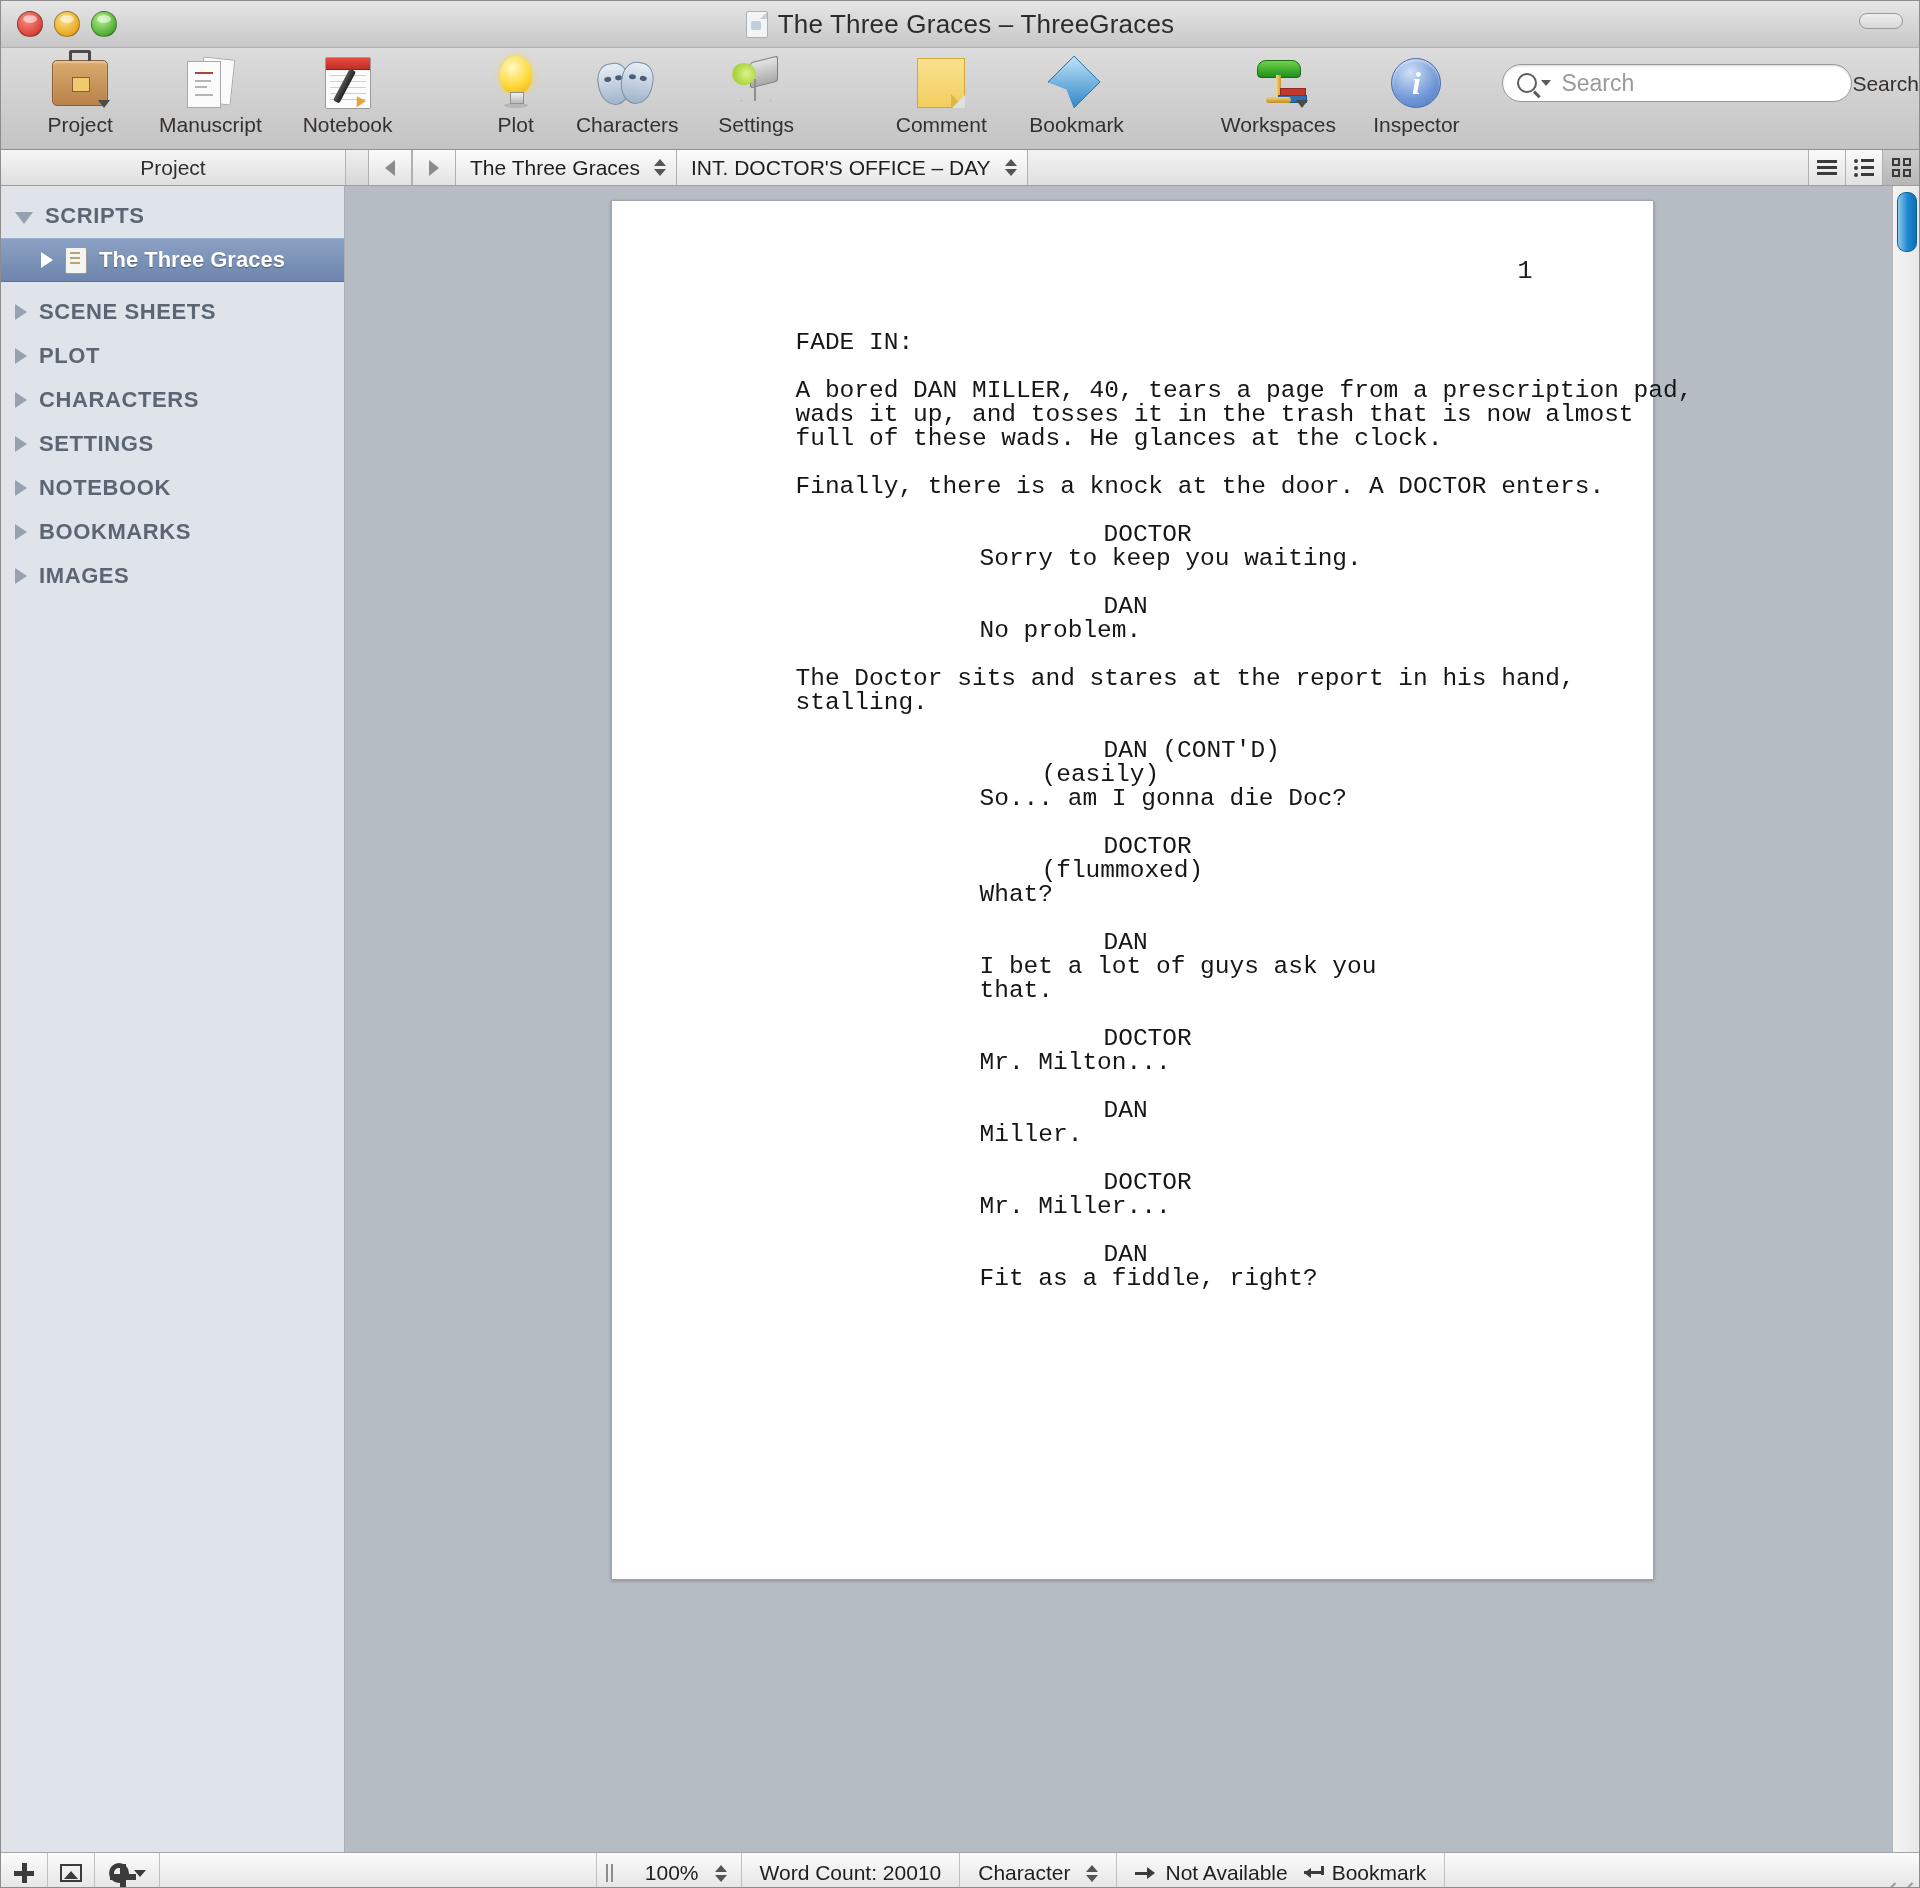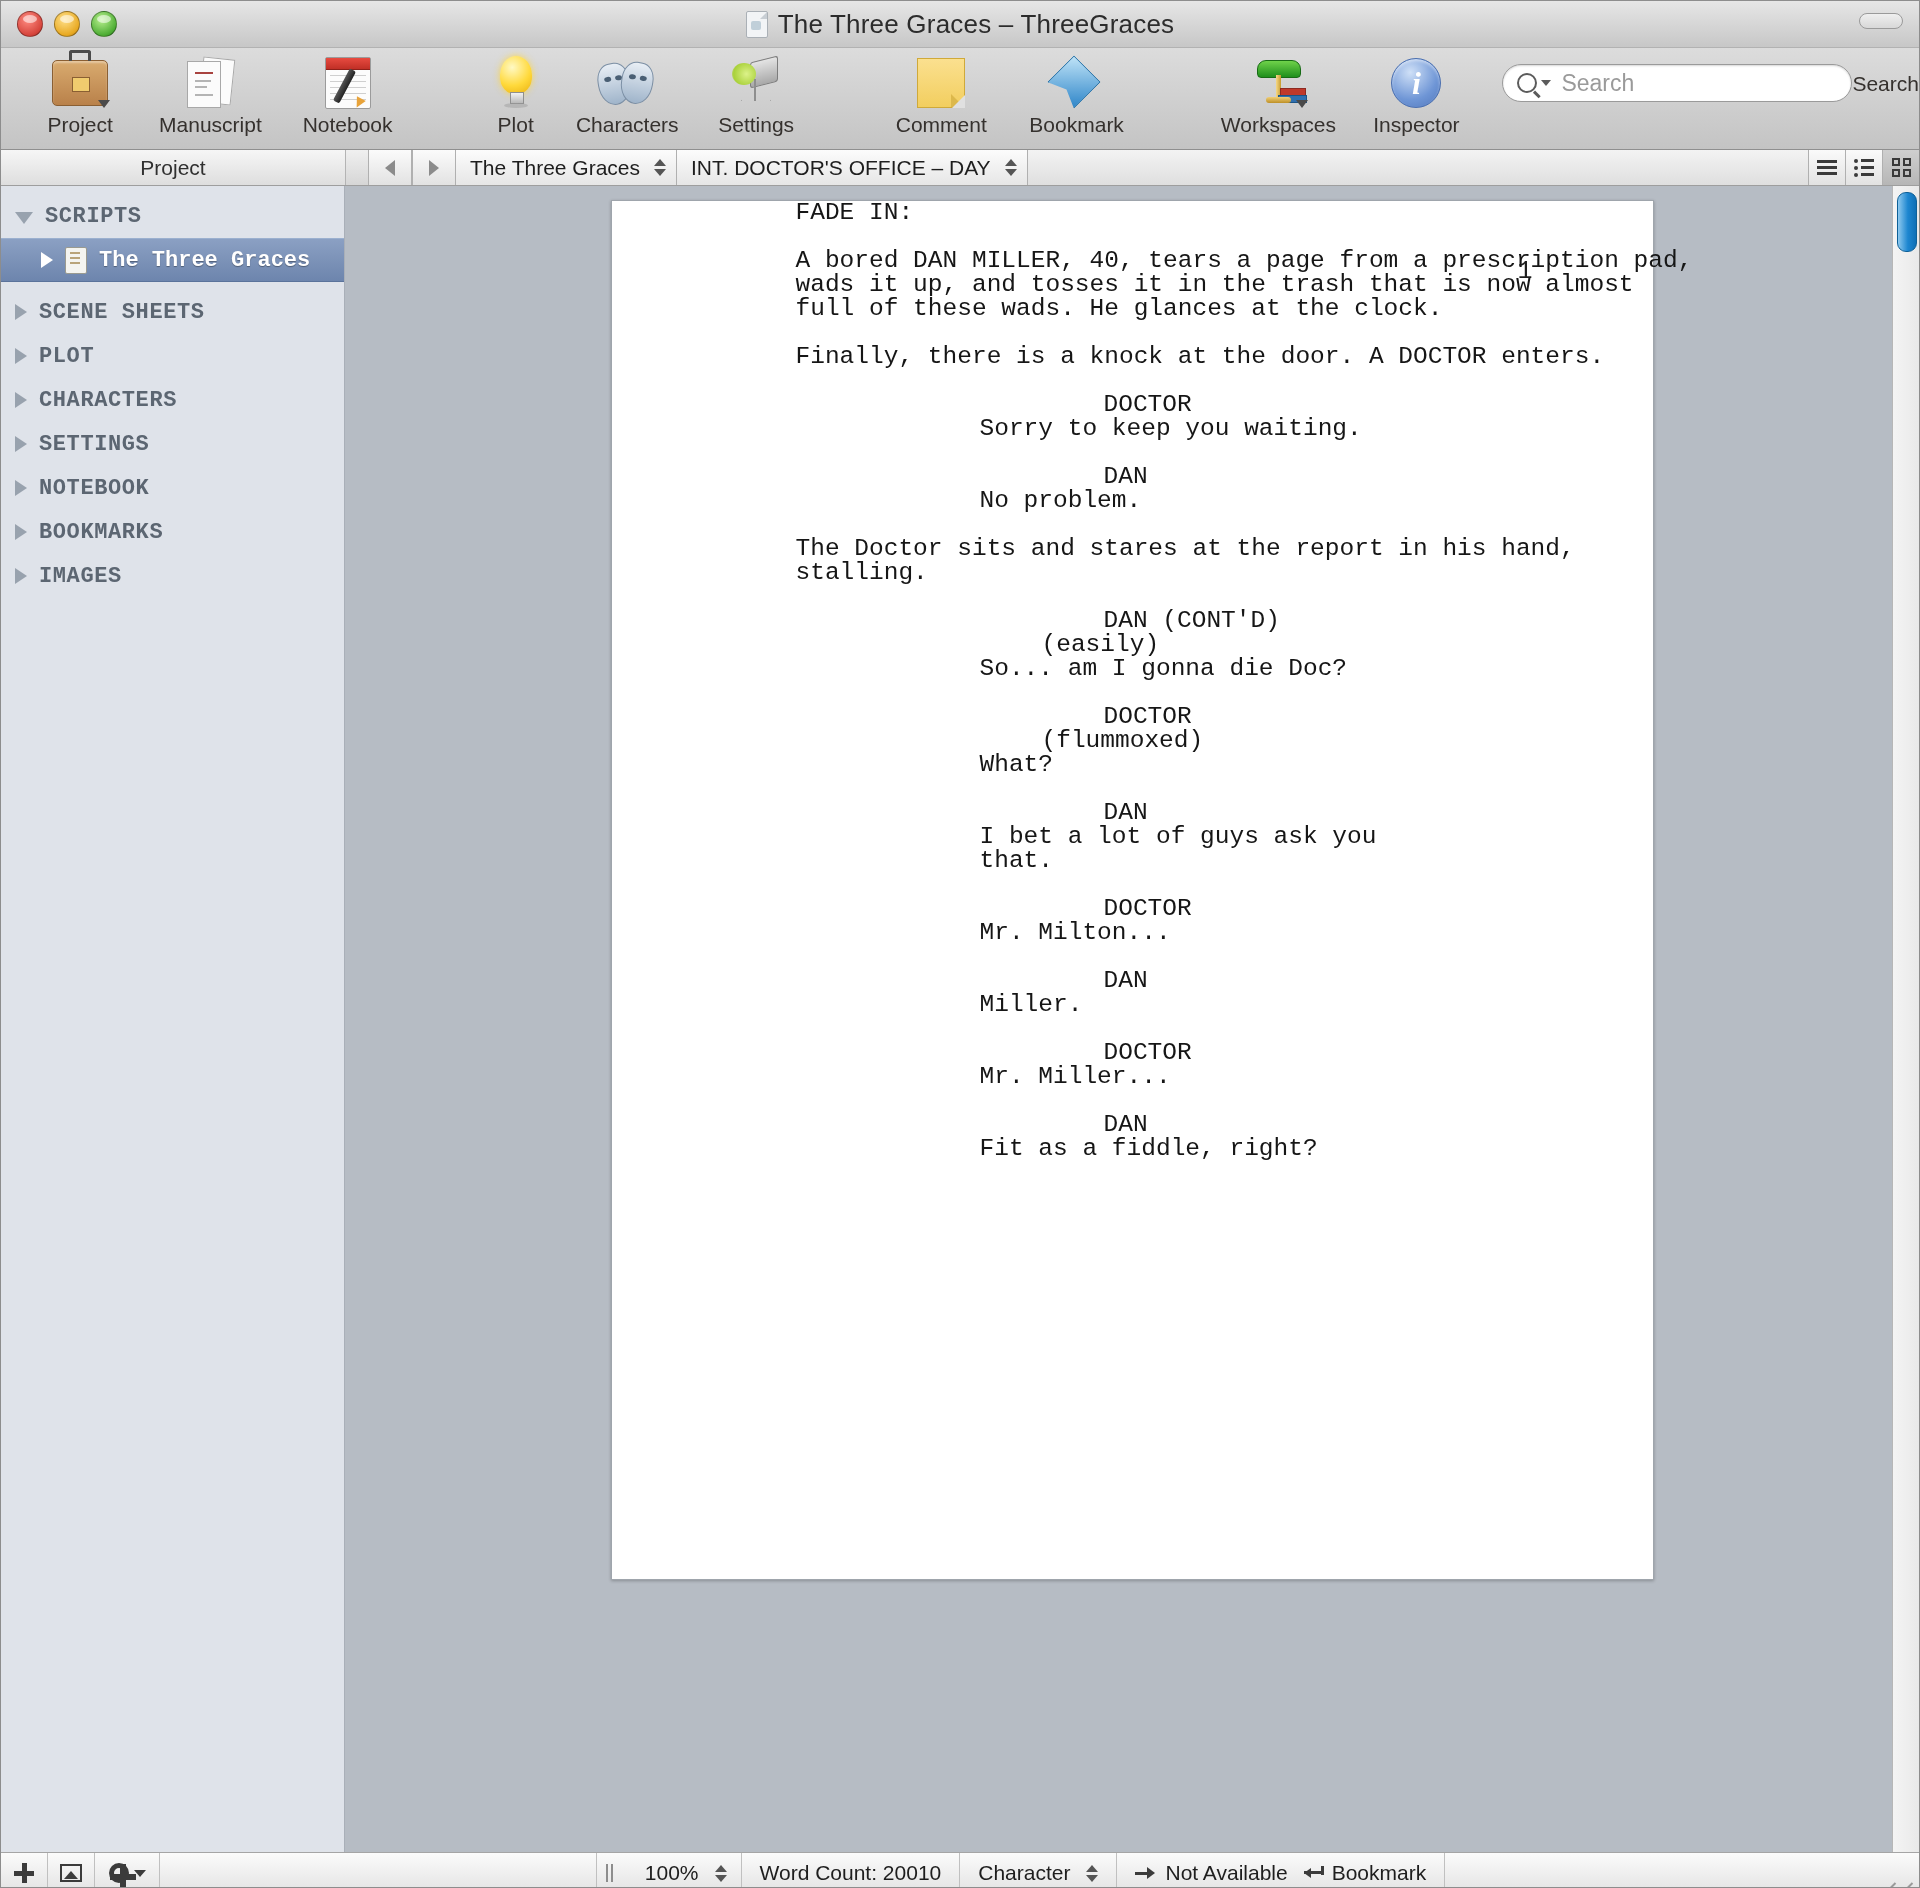--- a/index.html
+++ b/index.html
@@ -480,21 +480,20 @@
     display: flex;
     height: 1666px;
   }
   .sidebar {
     width: 344px;
     background: #dfe3ea;
     border-right: 1px solid #a9afb8;
     box-sizing: border-box;
     padding-top: 8px;
     overflow: hidden;
-    font-family: Liberation Mono, monospace;
   }
   .grp {
     display: flex; align-items: center;
     height: 44px;
     padding-left: 14px;
     font-size: 22px;
     font-weight: bold;
     color: #5c6672;
     letter-spacing: .6px;
   }
@@ -571,20 +570,21 @@
     top: 56px;
     font-family: "Liberation Mono", monospace;
     font-size: 25px;
     color: #1d1d1d;
   }
   .script {
     font-family: "Liberation Mono", monospace;
     font-size: 24.5px;
     line-height: 24px;
     color: #161616;
+    padding-top: 130px;
     white-space: pre;
   }
   .script .blk { margin-bottom: 24px; }
   .script .action  { margin-left: 124px; }
   .script .slug    { margin-left: 124px; }
   .script .trans   { margin-left: 124px; }
   .script .cue     { margin-left: 432px; }
   .script .paren   { margin-left: 370px; }
   .script .dial    { margin-left: 308px; }
 

